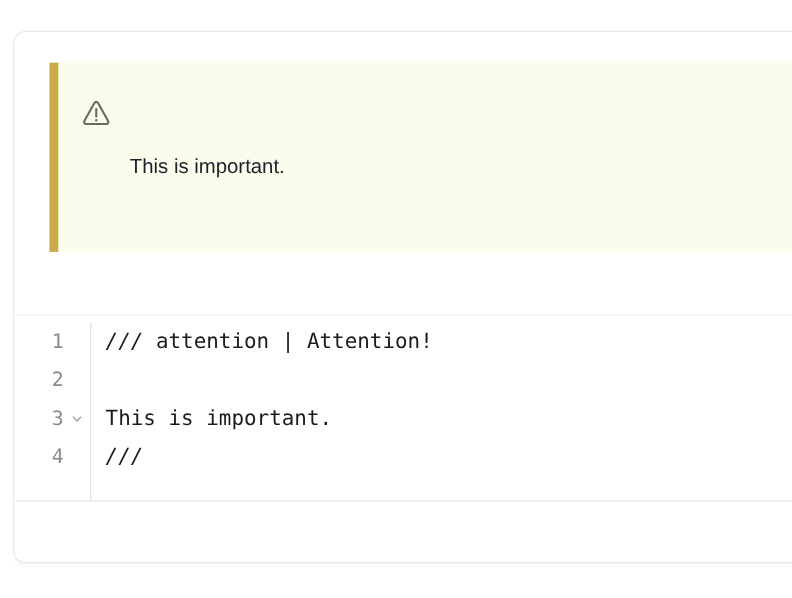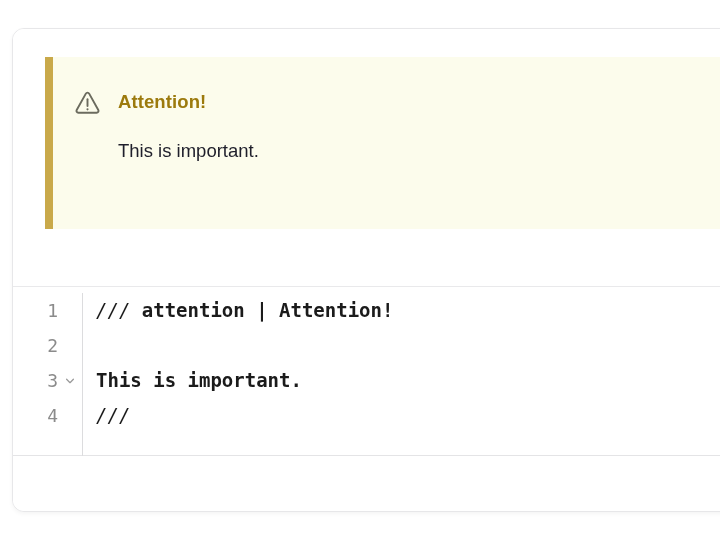--- a/index.html
+++ b/index.html
@@ -141,21 +141,21 @@
     flex: 1 1 auto;
     font-family: "DejaVu Sans Mono", "Liberation Mono", monospace;
     font-size: 19px;
     line-height: 35px;
     color: #1b1b1b;
     white-space: pre;
     padding-left: 14px;
   }
 
   .tok-fence { font-style: italic; color: #1b1b1b; }
-  .tok-plain { font-style: normal; color: #1b1b1b; font-weight: bold; }
+  .tok-plain { font-style: normal; color: #1b1b1b; }
 
   
   .footer-pane {
     height: 55px;
     background: #ffffff;
   }
 </style>
 </head>
 <body>
 
@@ -169,21 +169,20 @@
 
         <svg class="warn-icon" viewBox="0 0 24 24" fill="none">
           <path d="M12 3.2 C12.62 3.2 13.18 3.55 13.48 4.1 L21.6 18.6
                    C21.9 19.15 21.9 19.8 21.6 20.3 C21.3 20.82 20.74 21.1 20.12 21.1
                    L3.88 21.1 C3.26 21.1 2.7 20.82 2.4 20.3 C2.1 19.8 2.1 19.15 2.4 18.6
                    L10.52 4.1 C10.82 3.55 11.38 3.2 12 3.2 Z" stroke="#6b6b5e" stroke-width="1.7" stroke-linejoin="round"></path>
           <line x1="12" y1="9.1" x2="12" y2="15.1" stroke="#6b6b5e" stroke-width="1.7" stroke-linecap="round"></line>
           <circle cx="12" cy="18.1" r="0.95" fill="#6b6b5e"></circle>
         </svg>
 
-        <div class="callout-title">Attention!</div>
       </div>
 
       <div class="callout-body">This is important.</div>
 
     </div>
   </div>
 
   <div class="editor-pane">
     <div class="gutter-divider"></div>
     <div id="code-lines">

